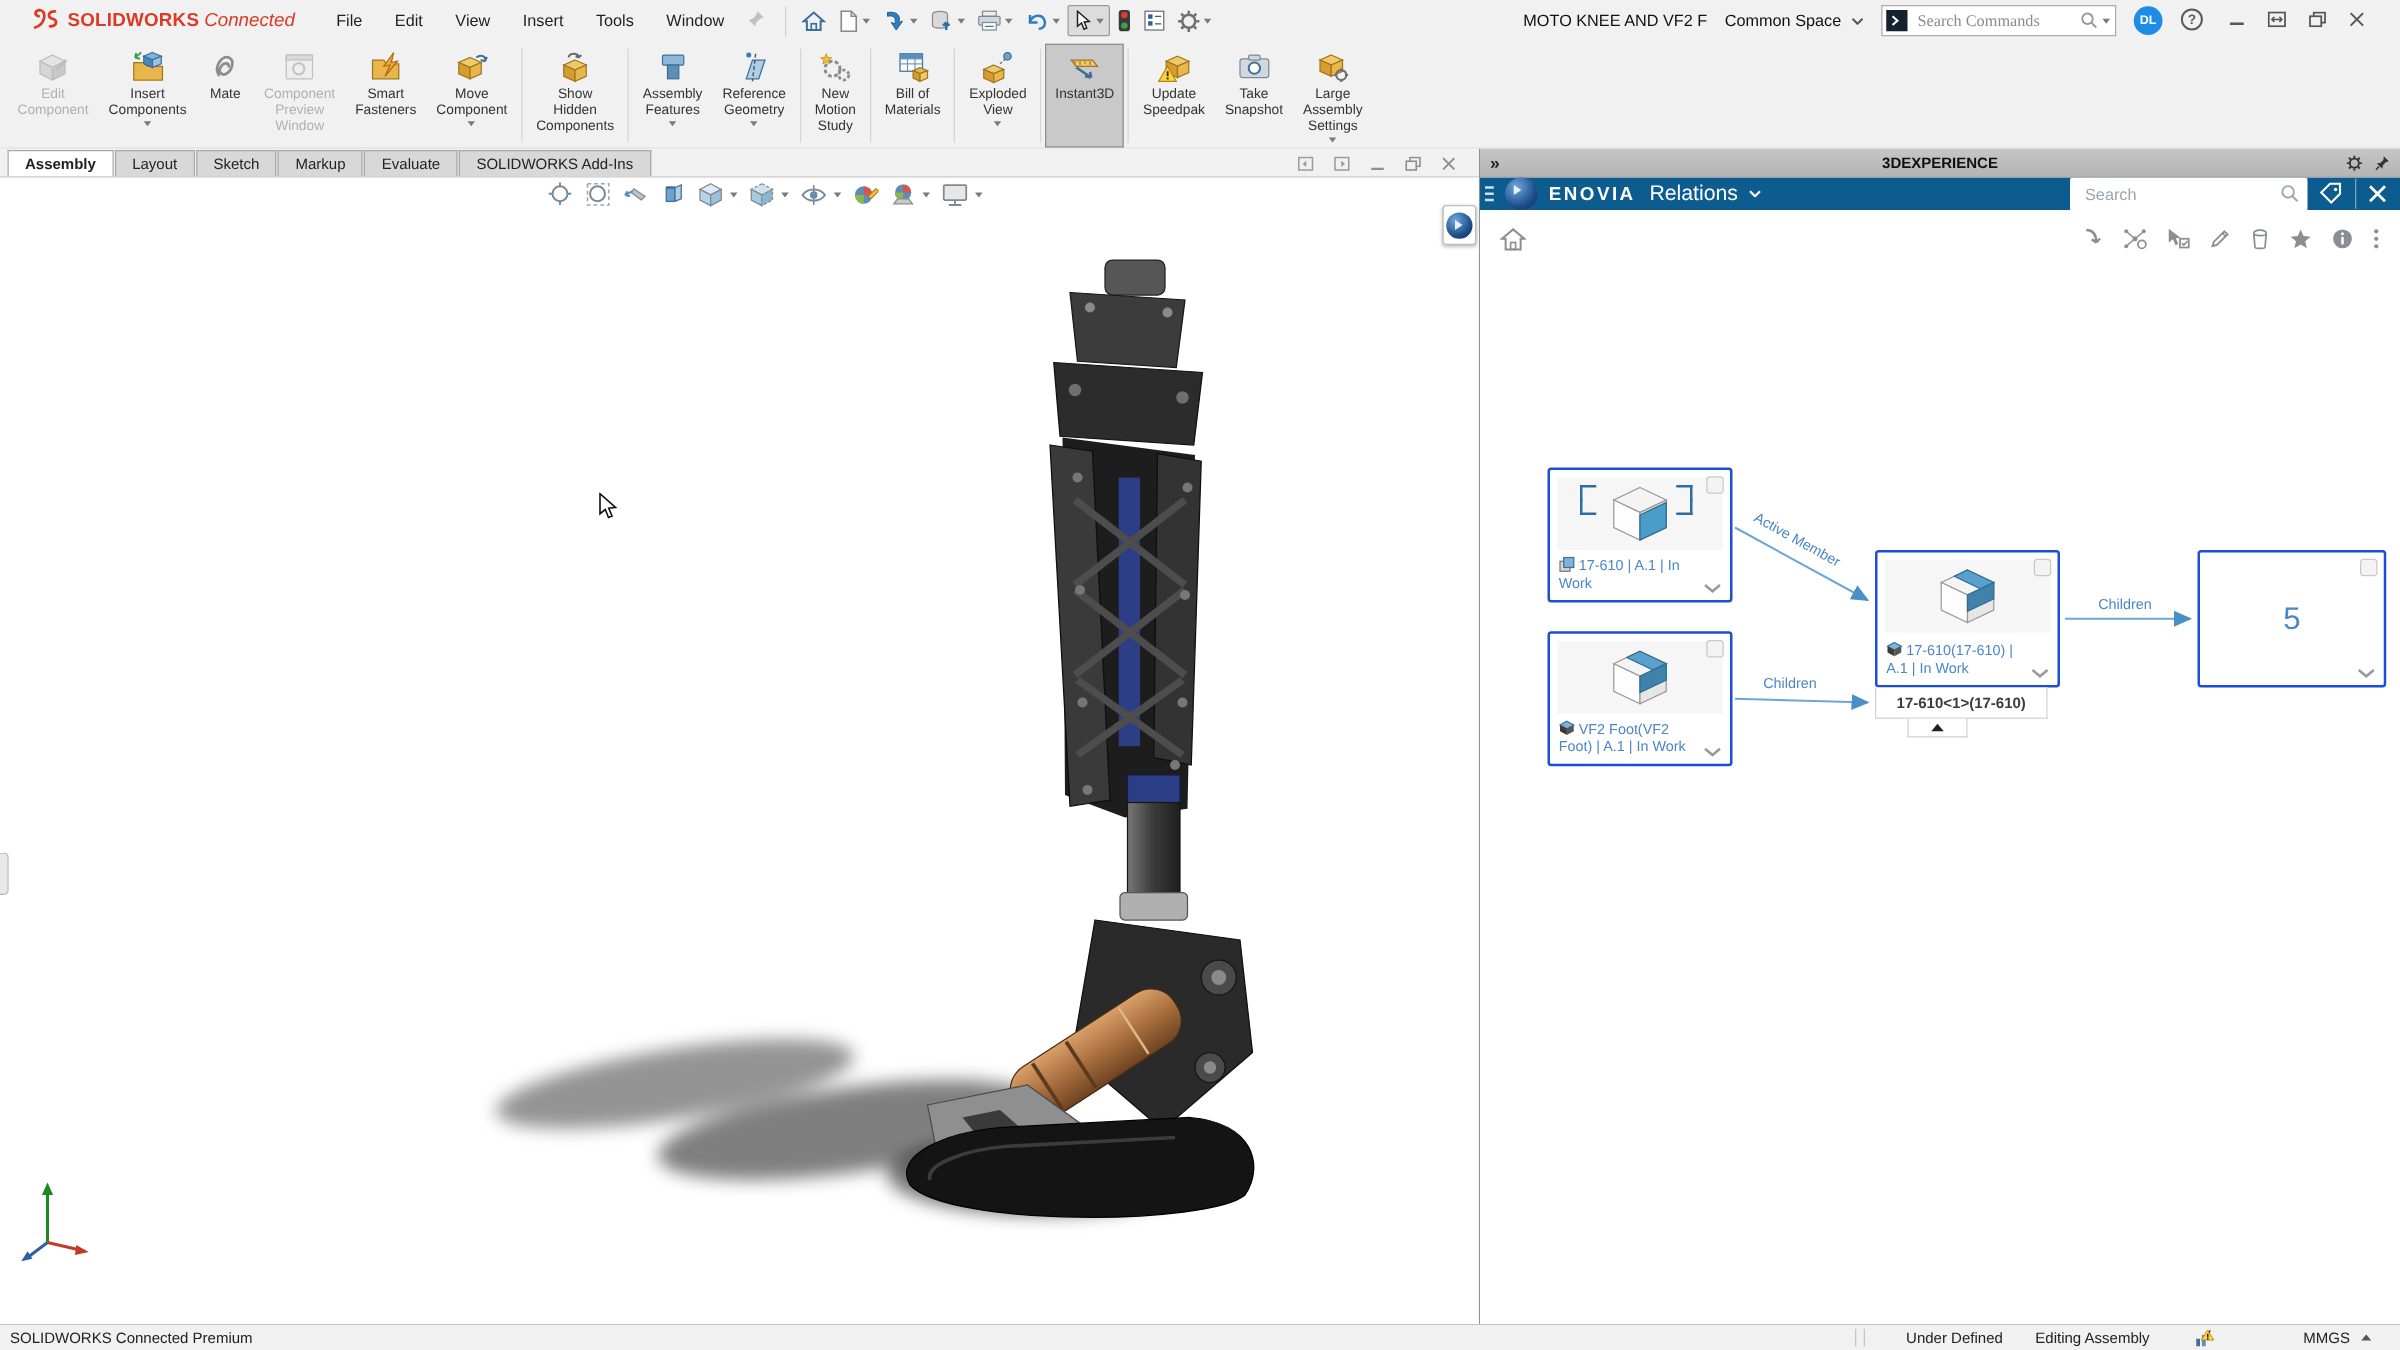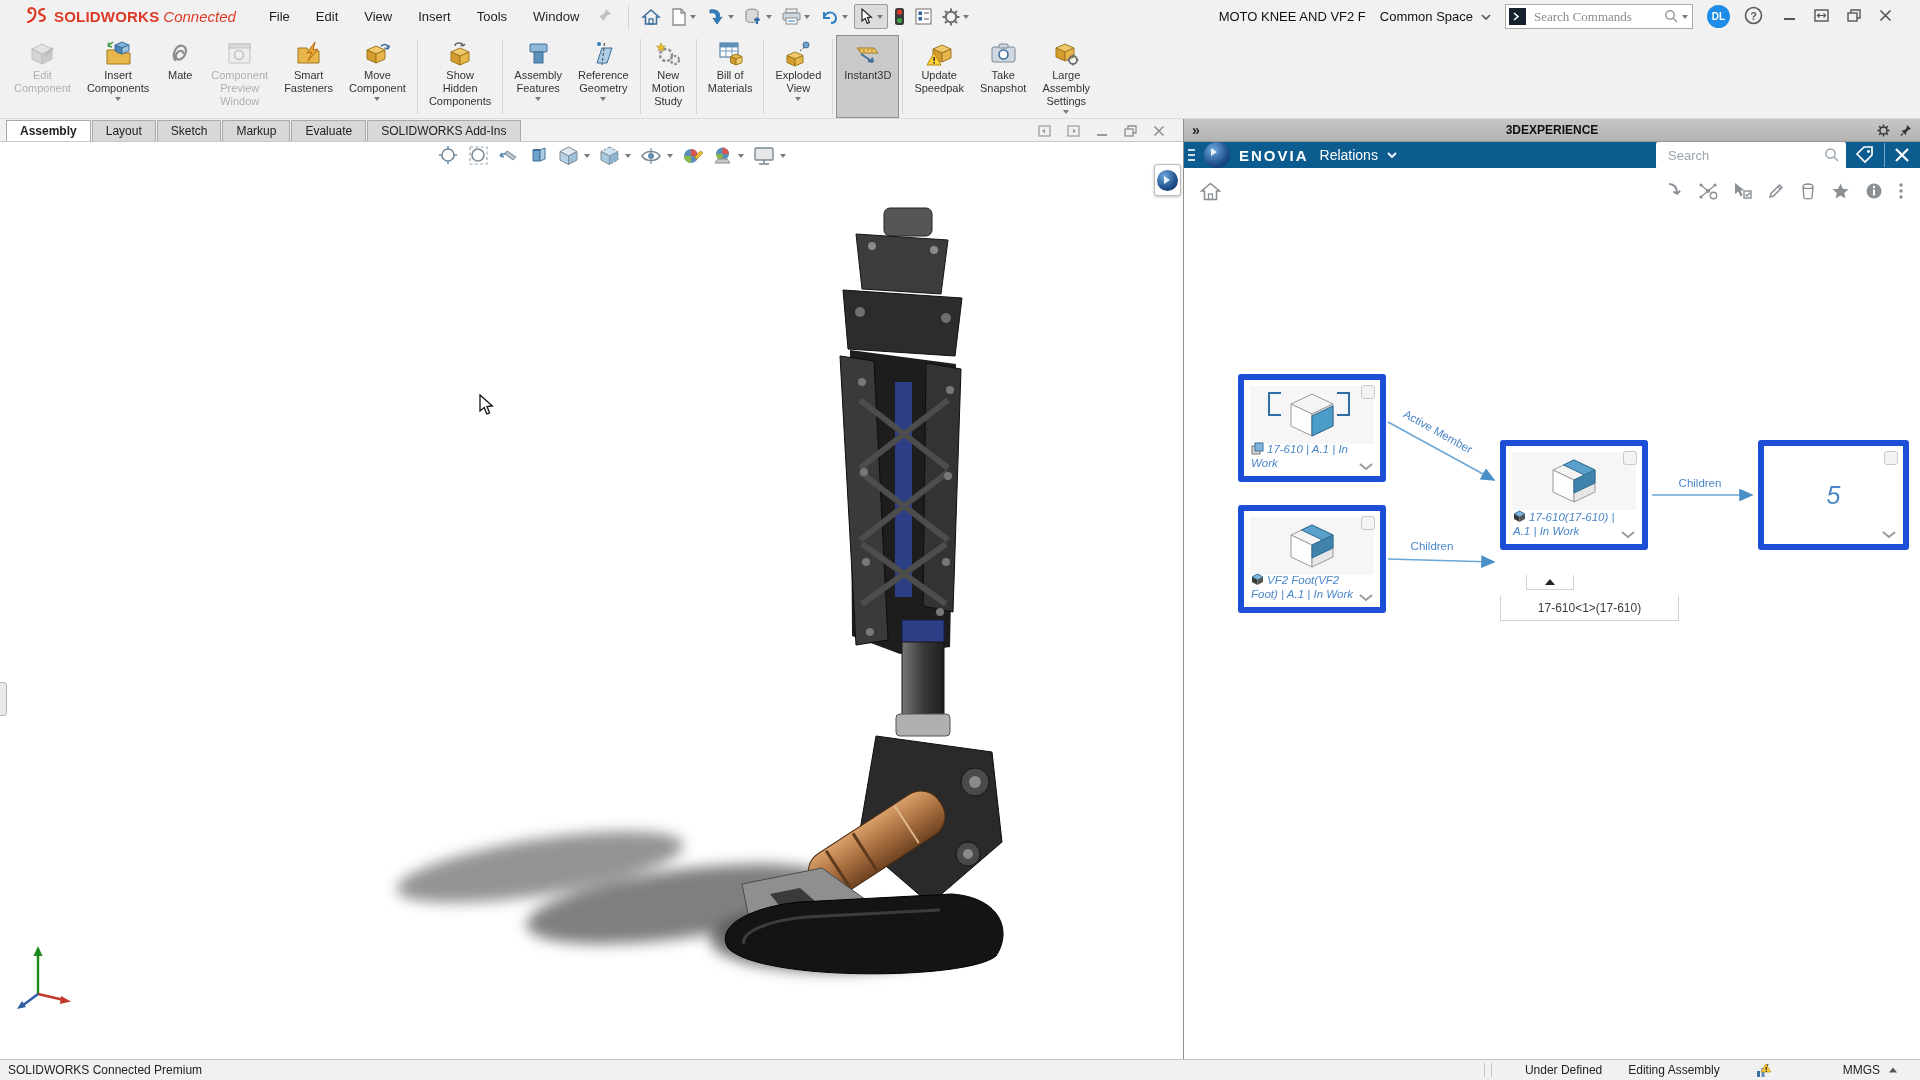--- a/index.html
+++ b/index.html
@@ -65,41 +65,41 @@
   .panel { width:737px; display:flex; flex-direction:column; border-left:1px solid #8f8f8f; background:#fff; }
   .panel-titlebar { height:23px; background:linear-gradient(#c6c6c6,#b4b4b4); border-bottom:1px solid #979797; display:flex; align-items:center; padding:0 8px; }
   .pt-title { position:absolute; left:0; right:0; text-align:center; font-size:12px; font-weight:bold; color:#101010; }
   .panel-titlebar { position:relative; }
   .pt-left { font-size:14px; font-weight:bold; color:#222; z-index:1; }
   .pt-right { margin-left:auto; display:flex; gap:10px; z-index:1; }
   .panel-blue { height:26px; background:#0d5c8f; display:flex; align-items:center; padding:0 10px 0 4px; gap:9px; }
   .grip { display:flex; flex-direction:column; gap:3px; }
   .grip i { width:7px; height:2px; background:#cfe0ec; display:block; }
   .enovia { color:#fff; font-size:15px; letter-spacing:2px; font-weight:bold; }
-  .relations { color:#fff; font-size:14px; margin-left:2px; }
+  .relations { color:#fff; font-size:17px; margin-left:2px; }
   .p-search { margin-left:auto; background:#fff; border-radius:2px; height:27px; width:190px; display:flex; align-items:center; padding:0 6px 0 10px; }
   .p-search input { border:none; outline:none; flex:1; font-size:13px; color:#333; min-width:0; font-family:inherit; }
   .p-search input::placeholder { color:#9aa5ad; }
   .p-blue-sep { width:1px; height:24px; background:rgba(255,255,255,.45); }
   .panel-toolbar { height:46px; display:flex; align-items:center; padding:0 16px; background:#fff; }
   .ptb-right { margin-left:auto; display:flex; align-items:center; gap:15px; }
   .graph { position:relative; flex:1; background:#fff; }
 
-  .gnode { position:absolute; width:148px; height:108px; background:#fff; border:6px solid #1d4ed8; border-radius:3px; z-index:2;font-style:italic; }
+  .gnode { position:absolute; width:148px; height:108px; background:#fff; border:2px solid #1d4ed8; border-radius:3px; z-index:2; }
   .gthumb { position:absolute; left:6px; top:6px; right:6px; height:58px; background:#f6f6f6; display:flex; align-items:center; justify-content:center; }
   .gcheck { position:absolute; top:5px; right:5px; width:14px; height:14px; border:1px solid #c9c9c9; border-radius:3px; background:#f3f3f3; z-index:3; }
   .gchev { position:absolute; bottom:5px; right:6px; }
   .glabel { position:absolute; left:7px; bottom:6px; width:112px; font-size:11.5px; line-height:13.5px; color:#4a86c8; }
   .glabel svg { vertical-align:-2px; margin-right:3px; }
   .brkt { position:absolute; width:13px; height:13px; border:2px solid #2e6da4; z-index:3; }
   .brkt.tl { border-right:none; border-bottom:none; }
   .brkt.tr { border-left:none; border-bottom:none; }
   .brkt.bl { border-right:none; border-top:none; }
   .brkt.br { border-left:none; border-top:none; }
-  .gsub { position:absolute; width:179px; height:25px; background:#fff; border:1px solid #d2d2d2; border-top:none; display:flex; align-items:center; justify-content:center; font-size:12px; font-weight:normal; color:#3c3c3c; z-index:2;margin-top:46px; }
+  .gsub { position:absolute; width:138px; height:25px; background:#fff; border:1px solid #d2d2d2; border-top:none; display:flex; align-items:center; justify-content:center; font-size:12px; font-weight:bold; color:#3c3c3c; z-index:2; }
   .gcollapse { position:absolute; width:48px; height:15px; background:#fff; border:1px solid #d2d2d2; border-top:none; display:flex; align-items:center; justify-content:center; z-index:2; }
   .tri-up { width:0; height:0; border-left:5px solid transparent; border-right:5px solid transparent; border-bottom:6px solid #222; }
   .gcount { position:absolute; inset:0; display:flex; align-items:center; justify-content:center; font-size:25px; color:#4a86c8; }
 
   
   .statusbar { height:21px; background:#f2f1f1; border-top:1px solid #c2c2c2; display:flex; align-items:center; font-size:12px; color:#222; padding:0 8px; }
   .sb-right { margin-left:auto; display:flex; align-items:center; }
   .sb-sep { width:1px; height:14px; background:#c4c4c4; margin:0 3px; }
 </style>
 </head>

